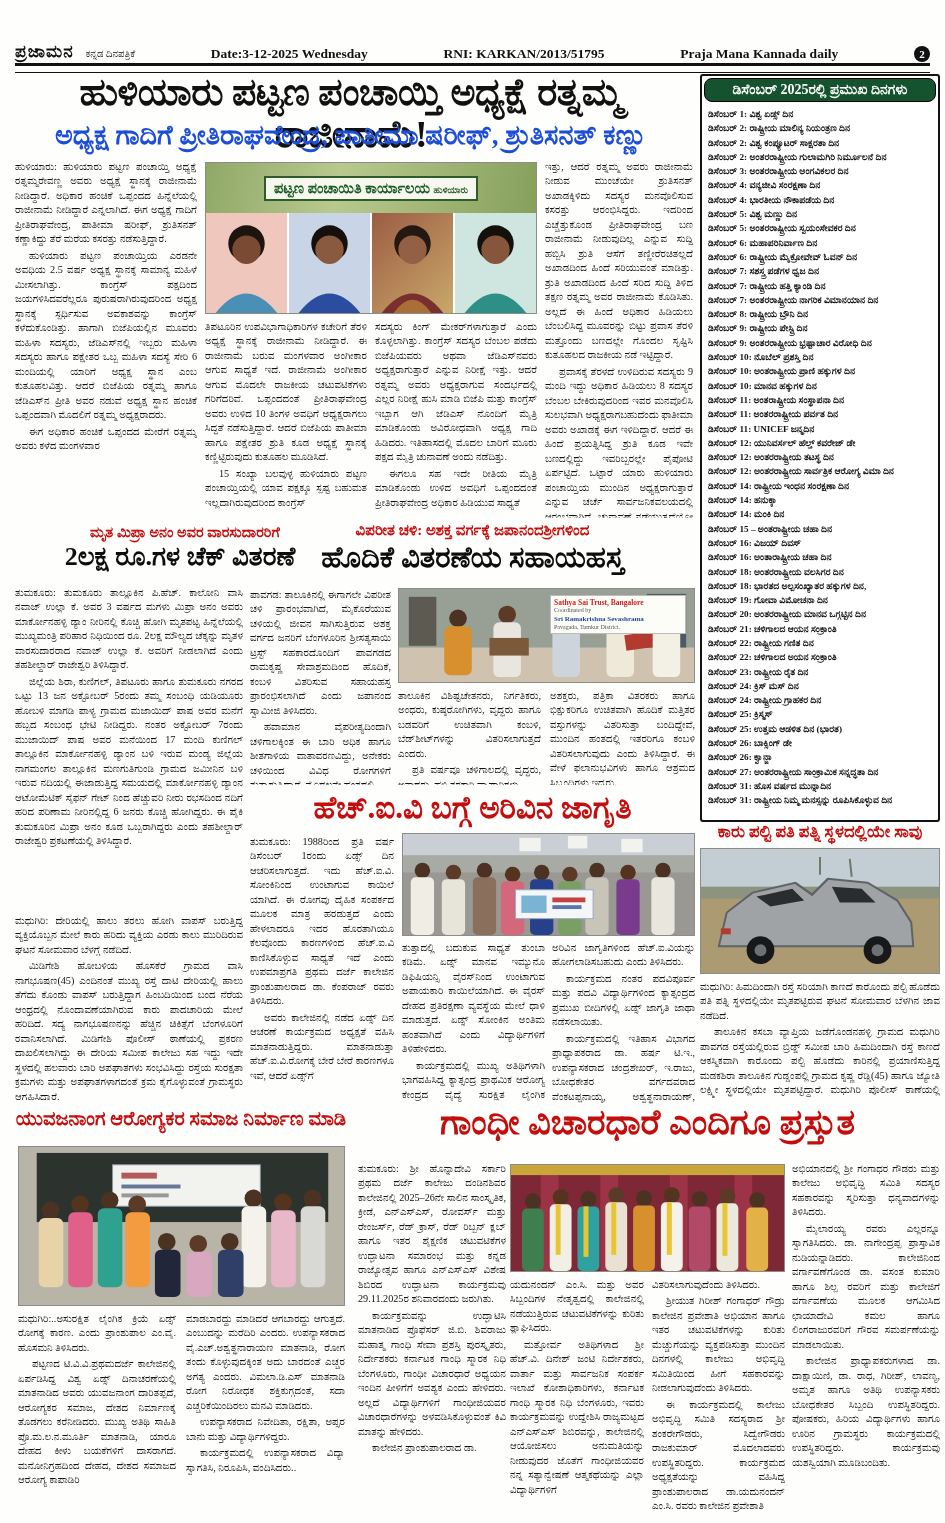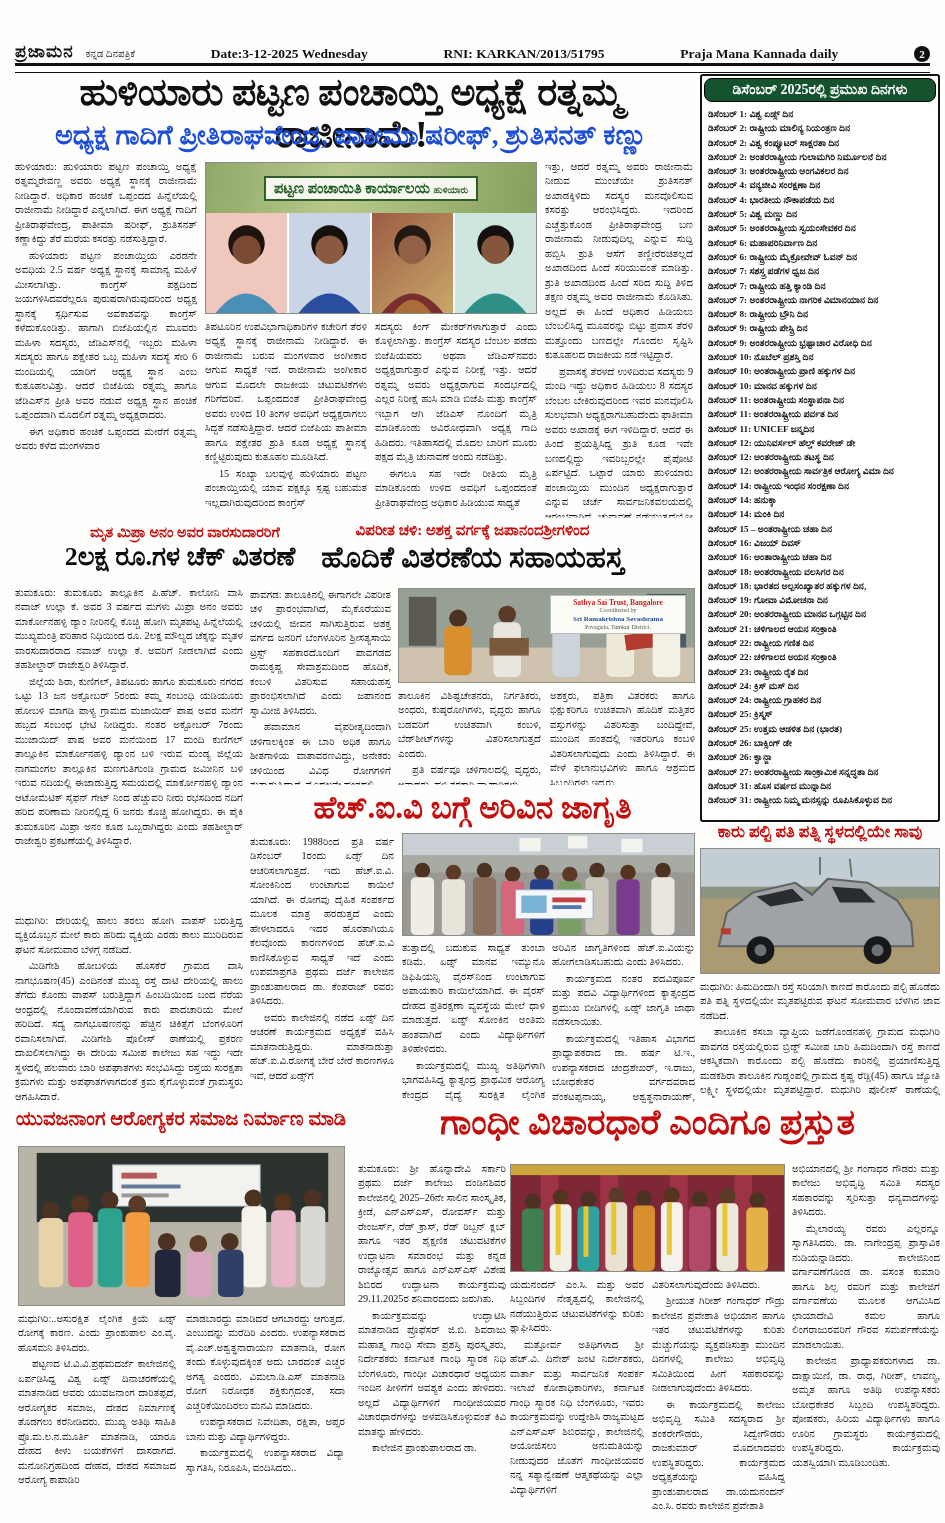--- a/index.html
+++ b/index.html
@@ -36,21 +36,21 @@
   .photo{border:1px solid #8c8c86;box-sizing:border-box;overflow:hidden;background:#ccc;}
   .photo svg{display:block;width:100%;height:100%;}
   .signboard{height:50px;background:linear-gradient(100deg,#8fa868,#b9c98e 40%,#86a05c);display:flex;align-items:center;justify-content:center;}
   .board{background:#f6f7ee;border:2px solid #2e5d2a;color:#1c5a23;font-weight:bold;font-size:14.5px;
          padding:2px 8px;white-space:nowrap;}
   .board small{font-size:9px;color:#2e5d2a;}
   .portraits{height:102px;display:flex;}
   .portrait{flex:1;border-left:2px solid #fff;box-sizing:border-box;}
   .portrait:first-child{border-left:none;}
   .banner-lines{position:absolute;top:6px;right:8px;width:128px;background:#fdfdf8;border:1px solid #bbb;
-                padding:2px 3px;text-align:center;}
+                padding:2px 3px;}
   .banner-lines div{line-height:1.25;}
   .bl-red{color:#c22;font-weight:bold;font-size:7.5px;}
   .bl-small{color:#555;font-size:6px;}
   .bl-blue{color:#234a9a;font-weight:bold;font-size:7px;}
 </style>
 </head>
 <body>
 
 <div class="page">
 

